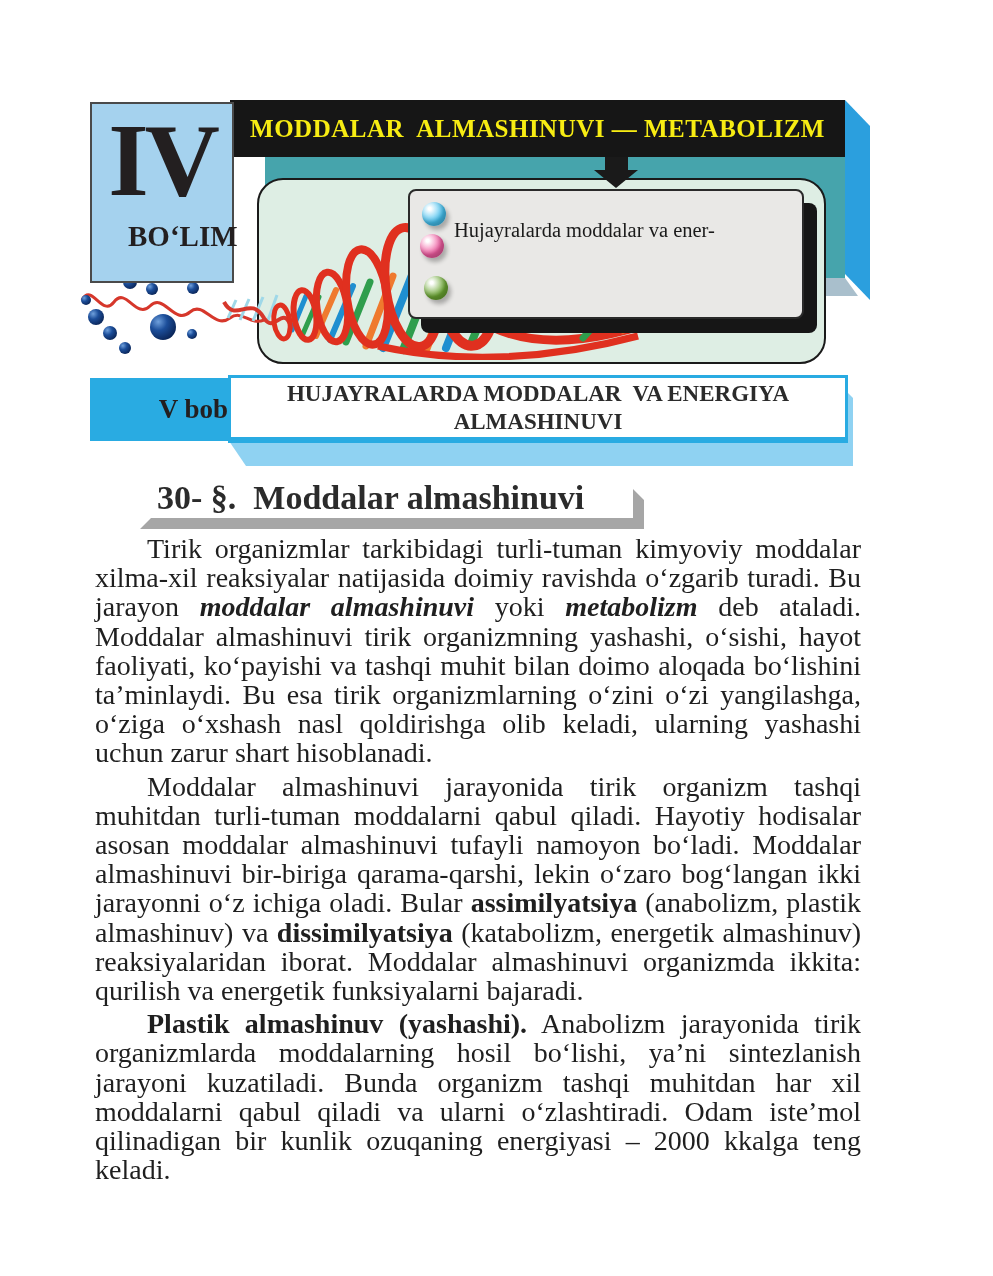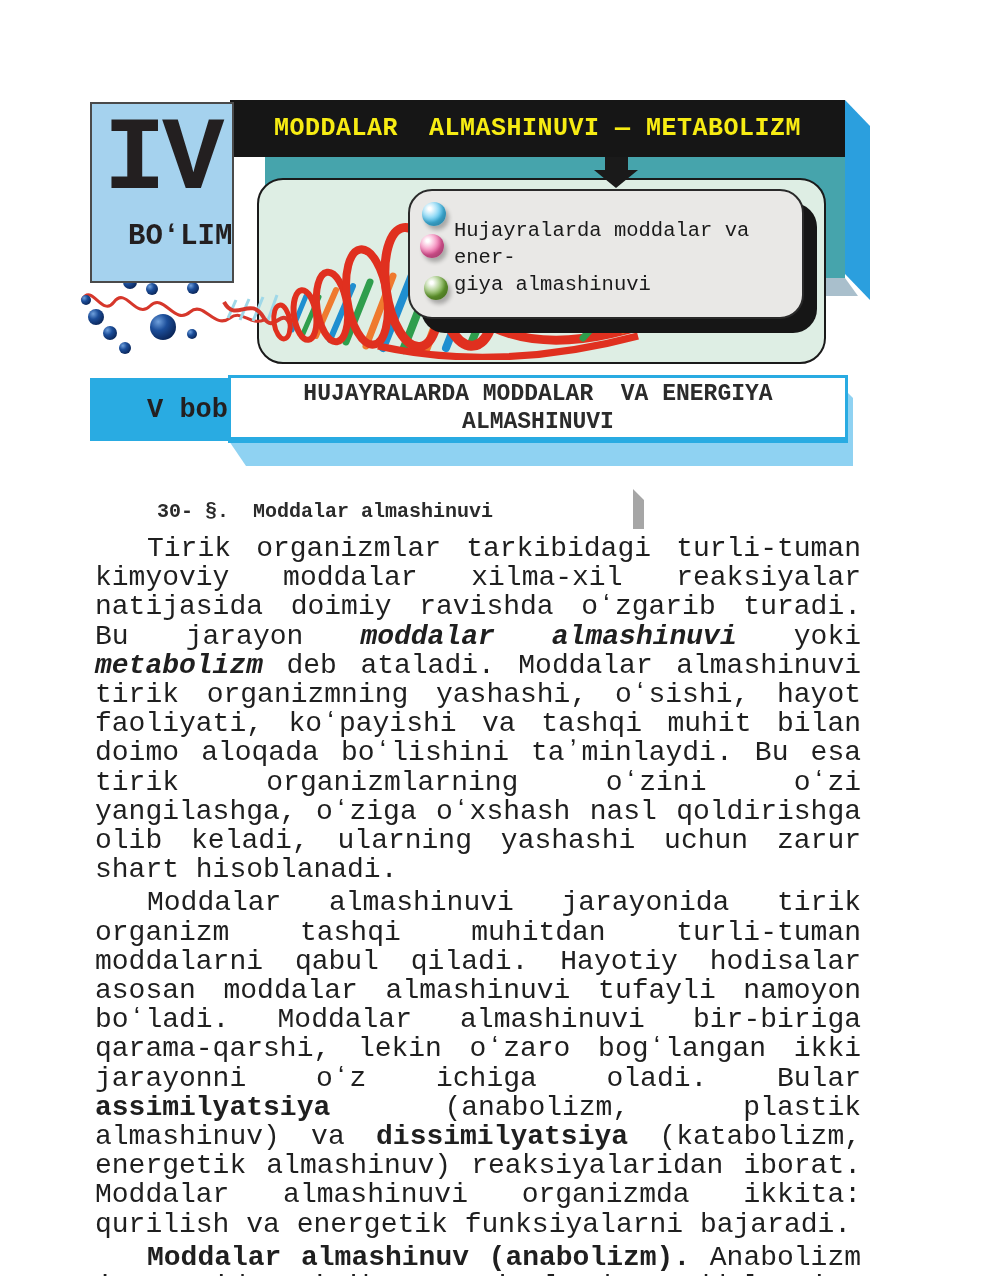--- a/index.html
+++ b/index.html
@@ -1,18 +1,18 @@
 <!DOCTYPE html>
 <html><head>
 <meta charset="utf-8">
 <style>
   html,body{margin:0;padding:0;background:#ffffff;}
   .page{
     position:relative;width:993px;height:1276px;background:#ffffff;overflow:hidden;
-    font-family:Liberation Mono, monospace;color:#1e1e1e;
+    font-family:Liberation Serif, serif;color:#1e1e1e;
   }
   
   .teal-band{position:absolute;left:265px;top:156px;width:580px;height:122px;background:#46a4ac;z-index:1;}
   .side3d{position:absolute;left:820px;top:95px;width:60px;height:215px;z-index:1;}
   .iv-box{
     position:absolute;left:90px;top:102px;width:140px;height:177px;
     background:#a5d2ee;border:2px solid #4a4a4a;z-index:7;text-align:center;
   }
   .iv-number{font-size:104px;font-weight:800;line-height:104px;color:#231f20;margin-top:4px;letter-spacing:-4px;}
   .iv-label{font-size:29px;font-weight:800;color:#231f20;margin-top:8px;letter-spacing:0px;padding-left:36px;}
@@ -22,21 +22,21 @@
   }
   .banner-title{color:#f7ec13;font-size:25px;font-weight:800;letter-spacing:.5px;white-space:pre;}
   .green-box{
     position:absolute;left:257px;top:178px;width:565px;height:182px;background:#deeee4;
     border:2px solid #1a1a1a;border-radius:26px;z-index:2;
   }
   .dna{position:absolute;left:78px;top:178px;width:625px;height:182px;z-index:3;}
   .arrow{position:absolute;left:590px;top:156px;width:52px;height:34px;z-index:4;}
   .callout{
     position:absolute;left:408px;top:189px;width:392px;height:126px;background:#e9e8e6;
-    border:2px solid #2a2a2a;border-radius:24px;z-index:5;
+    border:2px solid #2a2a2a;border-radius:8px;z-index:5;
     box-shadow:13px 14px 0 0 #161616;
   }
   .callout-text{position:absolute;left:44px;top:26px;width:335px;font-size:20.5px;line-height:27px;color:#1a1a1a;}
   .ball{position:absolute;width:24px;height:24px;border-radius:50%;
     box-shadow:inset -3px -4px 5px rgba(0,0,0,.28), 3px 4px 4px rgba(0,0,0,.28);}
   .ball-blue{left:12px;top:11px;}
   .ball-pink{left:10px;top:43px;}
   .ball-green{left:14px;top:85px;}
   
   .vbob{
@@ -46,22 +46,22 @@
   .chapter-box{
     position:absolute;left:228px;top:375px;width:620px;height:68px;background:#ffffff;z-index:5;
     border:3px solid #29abe2;border-bottom-width:6px;box-sizing:border-box;
     display:flex;flex-direction:column;align-items:center;justify-content:center;
   }
   .chapter-line{font-size:23px;font-weight:800;color:#2b2b2b;line-height:28px;white-space:pre;text-align:center;}
   .chapter-shadow{position:absolute;left:225px;top:385px;width:640px;height:85px;z-index:4;}
   
   .sec-shadow{position:absolute;left:125px;top:475px;width:530px;height:60px;z-index:1;}
   .sec-box{
-    position:absolute;left:129px;top:492px;width:504px;height:40px;background:#ffffff;z-index:2;
-    font-size:20px;font-weight:800;color:#2b2b2b;line-height:40px;padding-left:28px;box-sizing:border-box;white-space:pre;
+    position:absolute;left:129px;top:478px;width:504px;height:40px;background:#ffffff;z-index:2;
+    font-size:34px;font-weight:800;color:#2b2b2b;line-height:40px;padding-left:28px;box-sizing:border-box;white-space:pre;
   }
   
   .body-text{
     position:absolute;left:95px;top:534px;width:766px;z-index:1;
     font-size:28px;line-height:29.2px;text-align:justify;color:#1f1f1f;
   }
   .body-text p{margin:0 0 4px 0;text-indent:52px;}
   .body-text .b{font-weight:bold;}
   .body-text .bi{font-weight:bold;font-style:italic;}
 </style>
@@ -155,21 +155,20 @@
     <rect x="15" y="0" width="23" height="15" fill="#1a1a1a"></rect>
     <polygon points="4,14 48,14 26,32" fill="#1a1a1a"></polygon>
   </svg>
 
   <div class="callout">
     <span class="ball ball-blue" style="background: radial-gradient(circle at 32% 28%, rgb(255, 255, 255) 6%, rgb(69, 193, 240) 60%, rgb(69, 193, 240));"></span>
     <span class="ball ball-pink" style="background: radial-gradient(circle at 32% 28%, rgb(255, 255, 255) 6%, rgb(242, 92, 162) 60%, rgb(242, 92, 162));"></span>
     <span class="ball ball-green" style="background: radial-gradient(circle at 32% 28%, rgb(255, 255, 255) 6%, rgb(108, 168, 51) 60%, rgb(108, 168, 51));"></span>
     <div class="callout-text">
       <div>Hujayralarda moddalar va ener-</div>
-      <div>giya almashinuvi</div>
     </div>
   </div>
 
   <svg class="chapter-shadow" viewBox="0 0 640 85">
     <polygon points="620,5 628,13 628,56 620,56" fill="#8fd2f2"></polygon>
     <polygon points="4,56 628,56 628,81 21,81" fill="#8fd2f2"></polygon>
   </svg>
   <div class="vbob">
     <span>V bob</span>
   </div>
@@ -179,16 +178,16 @@
   </div>
 
   <svg class="sec-shadow" viewBox="0 0 530 60">
     <polygon points="508,14 519,25 519,54 15,54 26,43 508,43" fill="#a6a6a6"></polygon>
   </svg>
   <div class="sec-box">30- §.  Moddalar almashinuvi</div>
 
   <div class="body-text" id="paragraphs">
       <p><span>Tirik organizmlar tarkibidagi turli-tuman kimyoviy moddalar xilma-xil reaksiyalar natijasida doimiy ravishda oʻzgarib turadi. Bu jarayon </span><span class="bi">moddalar almashinuvi</span><span> yoki </span><span class="bi">metabolizm</span><span> deb ataladi. Moddalar almashinuvi tirik organizmning yashashi, oʻsishi, hayot faoliyati, koʻpayishi va tashqi muhit bilan doimo aloqada boʻlishini taʼminlaydi. Bu esa tirik organizmlarning oʻzini oʻzi yangilashga, oʻziga oʻxshash nasl qoldirishga olib keladi, ularning yashashi uchun zarur shart hisoblanadi.</span></p>
       <p><span>Moddalar almashinuvi jarayonida tirik organizm tashqi muhitdan turli-tuman moddalarni qabul qiladi. Hayotiy hodisalar asosan moddalar almashinuvi tufayli namoyon boʻladi. Moddalar almashinuvi bir-biriga qarama-qarshi, lekin oʻzaro bogʻlangan ikki jarayonni oʻz ichiga oladi. Bular </span><span class="b">assimilyatsiya</span><span> (anabolizm, plastik almashinuv) va </span><span class="b">dissimilyatsiya</span><span> (katabolizm, energetik almashinuv) reaksiyalaridan iborat. Moddalar almashinuvi organizmda ikkita: qurilish va energetik funksiyalarni bajaradi.</span></p>
-      <p><span class="b">Moddalar almashinuv (anabolizm).</span><span> Anabolizm jarayonida tirik organizmlarda moddalarning hosil boʻlishi, yaʼni sintezlanish jarayoni kuzatiladi. Bunda organizm tashqi muhitdan har xil moddalarni qabul qiladi va ularni oʻzlashtiradi. Odam isteʼmol qilinadigan bir kunlik ozuqaning energiyasi – 2000 kkalga teng keladi.</span></p>
+      <p><span class="b">Plastik almashinuv (yashashi).</span><span> Anabolizm jarayonida tirik organizmlarda moddalarning hosil boʻlishi, yaʼni sintezlanish jarayoni kuzatiladi. Bunda organizm tashqi muhitdan har xil moddalarni qabul qiladi va ularni oʻzlashtiradi. Odam isteʼmol qilinadigan bir kunlik ozuqaning energiyasi – 2000 kkalga teng keladi.</span></p>
     </div>
 
 </div>
 
 </body></html>

